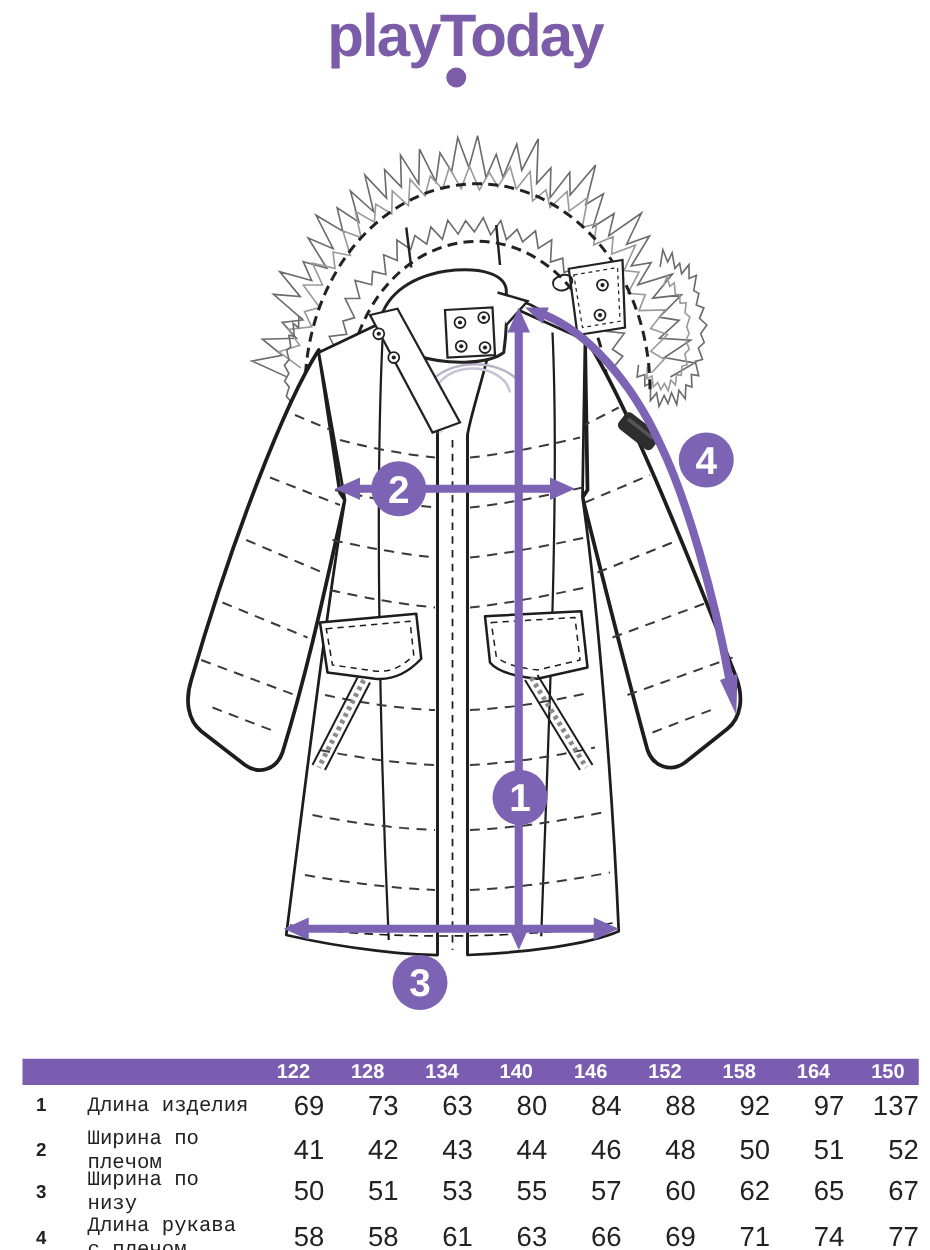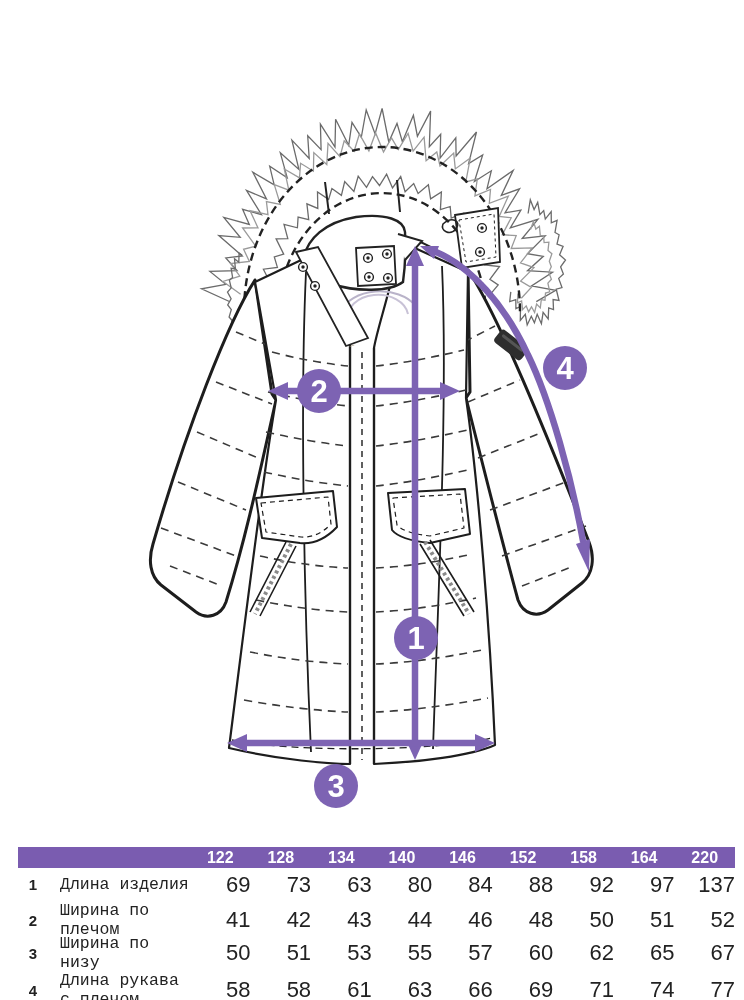--- a/index.html
+++ b/index.html
@@ -31,20 +31,21 @@
     background:var(--brand-purple);
   }
   
   .drawing{position:absolute;top:95px;left:0;}
   
   .size-table{position:absolute;top:847px;left:18px;width:717px;}
   .trow{
     display:grid;
     grid-template-columns:30px 142px repeat(9,1fr);
     align-items:center;
+    gap:10px;
   }
   .thead{
     background:var(--header-purple);
     height:21px;line-height:21px;
   }
   .th-size{
     color:#ffffff;font-size:16px;font-weight:bold;text-align:center;
   }
   .tbody-row{height:33px;}
   .tbody-row.tall{height:46px;}
@@ -56,20 +57,24 @@
   }
   .td-val{
     font-size:22px;color:#222;text-align:right;font-weight:400;
   }
 </style>
 </head>
 <body>
 
 <div class="page">
 
+  <div class="logo">
+    <span class="logo-text">playToday</span>
+    <span class="logo-dot"></span>
+  </div>
 
   <svg class="drawing" width="744" height="752" viewBox="0 95 744 752" xmlns="http://www.w3.org/2000/svg">
 
     <g fill="none" stroke="#6b6b6b" stroke-width="1.3" stroke-linejoin="miter">
       <path id="fur-outer" d="M229.4,301.5L201.5,288.8L225.8,284.3L209.9,271.4L237.1,270.6L225.8,257.9L242.3,256.0L218.8,235.5L240.2,237.3L223.8,217.4L249.3,224.4L242.6,209.3L261.5,214.6L246.5,190.4L266.5,198.9L252.8,172.2L274.2,184.9L269.7,166.3L287.2,177.7L280.3,152.8L298.9,169.4L291.9,140.1L309.2,158.4L307.7,135.8L321.1,149.7L320.4,124.1L335.0,147.1L335.6,119.3L348.7,145.4L352.0,122.3L361.3,137.3L366.2,110.0L375.1,134.0L382.1,108.5L388.8,142.0L397.0,123.4L402.4,141.8L413.4,115.3L417.4,136.2L430.6,111.1L429.3,146.8L440.7,134.3L440.1,158.1L455.8,137.8L456.1,156.0L476.5,132.0L468.6,163.6L482.7,155.0L474.4,181.6L491.3,170.8L487.0,188.7L513.2,170.4L501.3,195.4L519.6,188.8L505.0,212.8L520.9,210.1L510.3,227.8L537.9,219.3L522.2,238.5L545.2,235.9L527.5,253.7L543.3,256.3L527.5,270.7L552.5,272.2L531.5,286.0L555.7,290.3L536.3,301.6"></path>
       <path id="fur-outer2" stroke="#9a9a9a" d="M240.6,294.3L223.0,281.4L239.8,276.2L230.6,263.6L249.4,261.5L243.6,249.3L255.7,246.1L242.6,228.0L258.0,227.9L250.0,210.6L268.0,214.7L266.4,201.6L280.3,204.4L274.3,184.6L288.8,190.1L284.3,169.0L299.5,177.8L300.6,163.3L313.4,171.2L313.8,152.6L326.8,164.6L328.0,143.3L340.0,156.6L344.2,140.9L354.1,151.2L359.4,134.0L368.9,150.9L375.6,132.9L383.5,152.0L391.5,137.9L398.3,149.5L408.1,133.4L413.1,151.2L424.1,137.2L426.1,160.8L436.8,151.9L440.0,166.0L453.7,153.1L455.3,168.9L470.3,157.9L465.8,182.0L477.3,178.9L474.9,195.9L490.5,189.4L489.3,203.3L508.3,196.2L499.2,216.5L511.2,217.7L502.3,234.7L516.2,235.7L511.2,248.5L532.1,247.9L520.5,262.9L534.0,267.6L520.6,281.0L531.3,287.5L521.3,298.2"></path>
       <path id="fur-inner" d="M268.3,296.2L256.5,284.7L269.0,280.3L263.4,269.2L277.4,267.4L274.3,256.9L283.7,254.1L276.1,238.8L287.8,238.7L284.0,224.4L297.4,227.8L298.1,217.1L308.7,219.6L306.9,203.8L317.8,208.4L317.5,192.0L328.6,199.4L331.9,188.5L341.4,195.3L344.7,181.6L353.9,191.5L358.2,176.2L366.5,187.3L372.5,176.6L379.5,185.5L386.6,174.2L392.5,187.9L400.7,176.5L405.1,191.7L413.7,183.6L418.1,193.5L428.4,184.7L430.6,198.8L441.4,191.9L440.4,209.7L450.2,206.5L451.2,218.0L463.7,213.1L463.2,225.5L476.2,222.5L469.9,239.3L479.1,241.2L475.1,253.6L487.5,254.4L484.8,265.0L499.5,266.5L489.9,279.4L498.2,285.0L489.2,295.7"></path>
       <path id="fur-tuft" d="M528.1,213.5L530.3,199.8L534.1,209.6L537.7,202.3L539.9,214.7L543.7,210.6L545.3,219.1L551.2,211.7L551.3,222.8L557.1,220.3L555.0,232.5L559.1,234.8L557.0,244.0L563.1,246.3L559.6,254.7L565.5,260.0L560.6,266.8L563.4,274.0L558.7,278.4L562.0,287.6L556.2,289.1L559.0,300.5L553.1,299.5L553.5,309.6L548.7,307.9L548.2,319.0L543.1,312.3L541.4,323.7L537.2,314.2L534.4,322.8L531.3,316.3L527.2,325.0L525.3,314.3L520.3,320.5L520.5,306.5L515.9,308.7L515.8,299.6L509.7,301.6L510.8,291.9"></path>
       <path id="fur-tuft2" stroke="#9a9a9a" d="M530.5,229.4L533.5,221.3L535.8,229.1L539.4,226.2L540.3,235.6L543.6,235.6L544.1,242.6L548.9,242.2L548.0,250.4L551.9,253.7L549.3,261.3L551.3,266.8L548.7,272.3L551.4,279.3L547.9,283.1L549.7,291.8L545.5,293.0L545.0,300.2L541.3,299.7L540.3,307.9L536.6,304.1L534.6,312.5L531.5,306.8L528.6,311.7L526.2,305.9L522.6,309.6L521.6,300.9L517.5,302.8L517.8,293.5"></path>
       <path id="fur-left" d="M262.0,337.7L262.6,350.3L258.6,345.4L257.4,354.1L254.1,346.0L252.2,352.2L249.8,346.7L247.2,357.1L245.3,348.4L242.0,354.9L241.3,343.6L238.3,344.9L238.2,335.9L233.9,338.9L234.7,329.4L230.1,329.9L232.1,320.5L229.1,317.0L231.3,309.6L227.7,304.9L231.1,298.8L227.5,292.1L231.2,287.9L229.4,280.3L232.6,277.4L231.1,268.3L235.4,268.9L234.5,258.7L238.8,262.2L239.1,253.1L242.2,255.3"></path>
@@ -228,21 +233,21 @@
       <div></div>
       <div></div>
     <div class="th-size">122</div>
         <div class="th-size">128</div>
         <div class="th-size">134</div>
         <div class="th-size">140</div>
         <div class="th-size">146</div>
         <div class="th-size">152</div>
         <div class="th-size">158</div>
         <div class="th-size">164</div>
-        <div class="th-size">220</div>
+        <div class="th-size">150</div>
       </div>
     <div id="table-body">
         <div class="trow tbody-row">
           <div class="td-num">1</div>
           <div class="td-label">Длина изделия</div>
           <div class="td-val">69</div>
           <div class="td-val">73</div>
           <div class="td-val">63</div>
           <div class="td-val">80</div>
           <div class="td-val">84</div>

